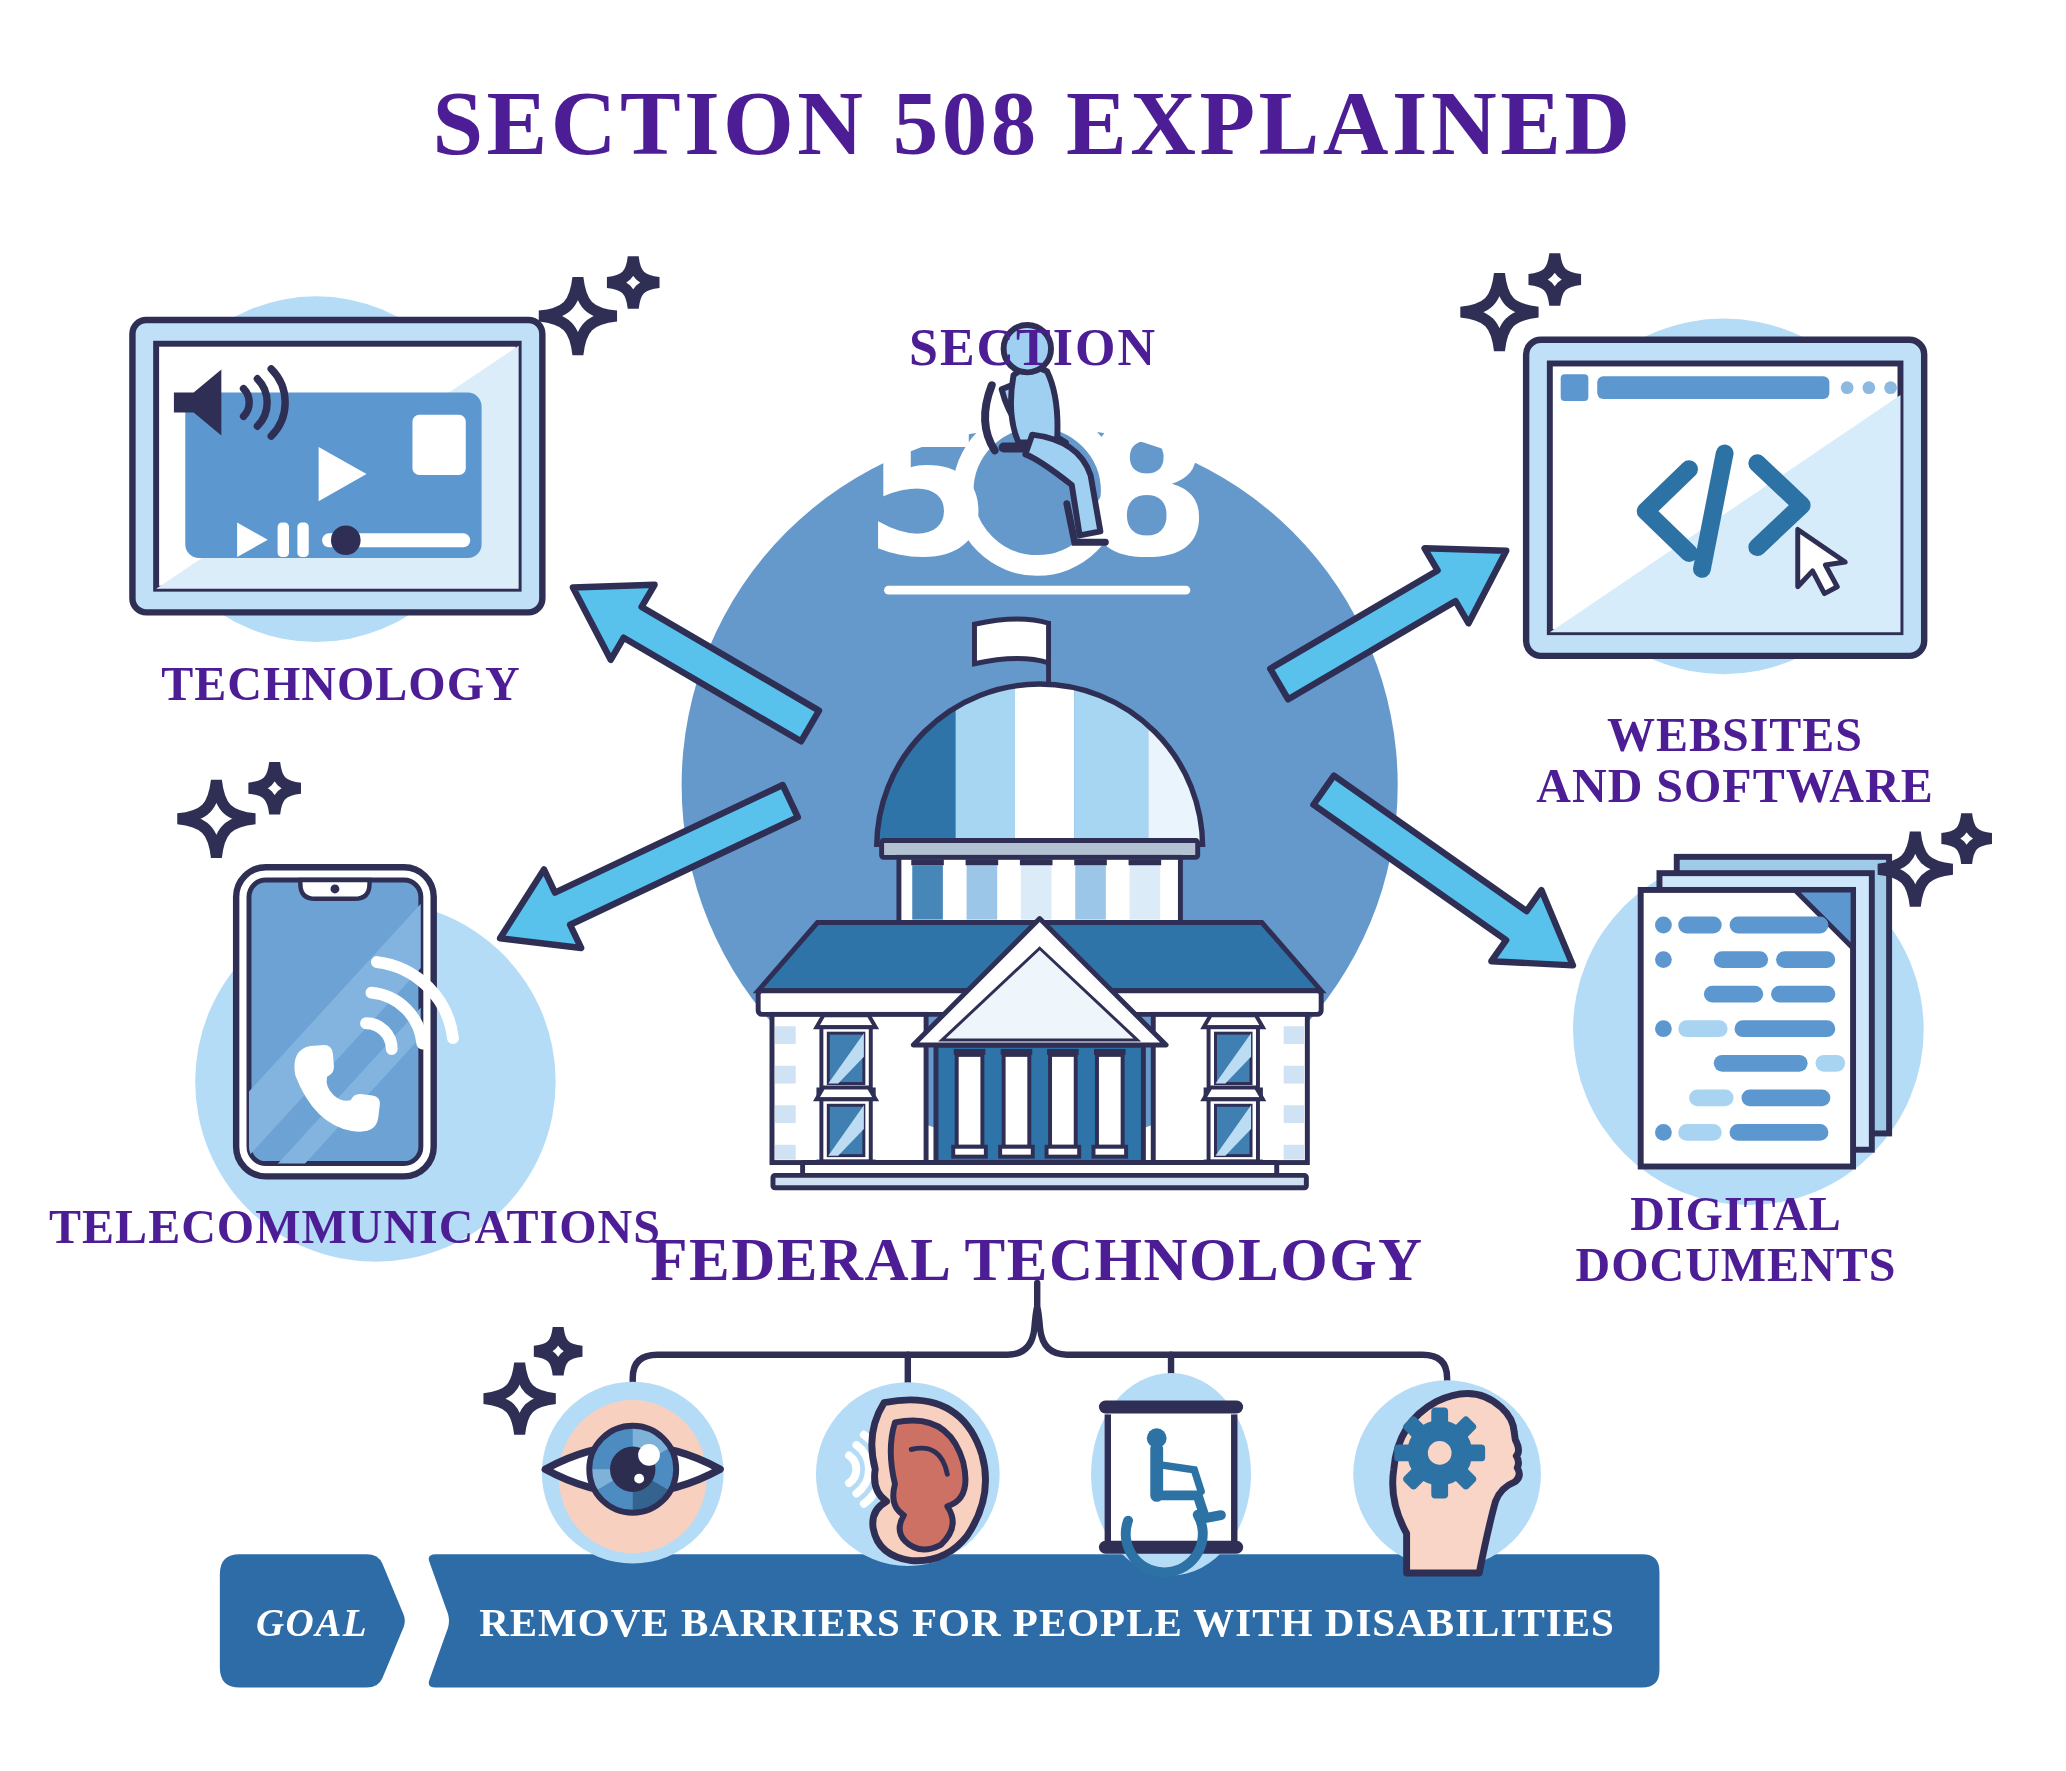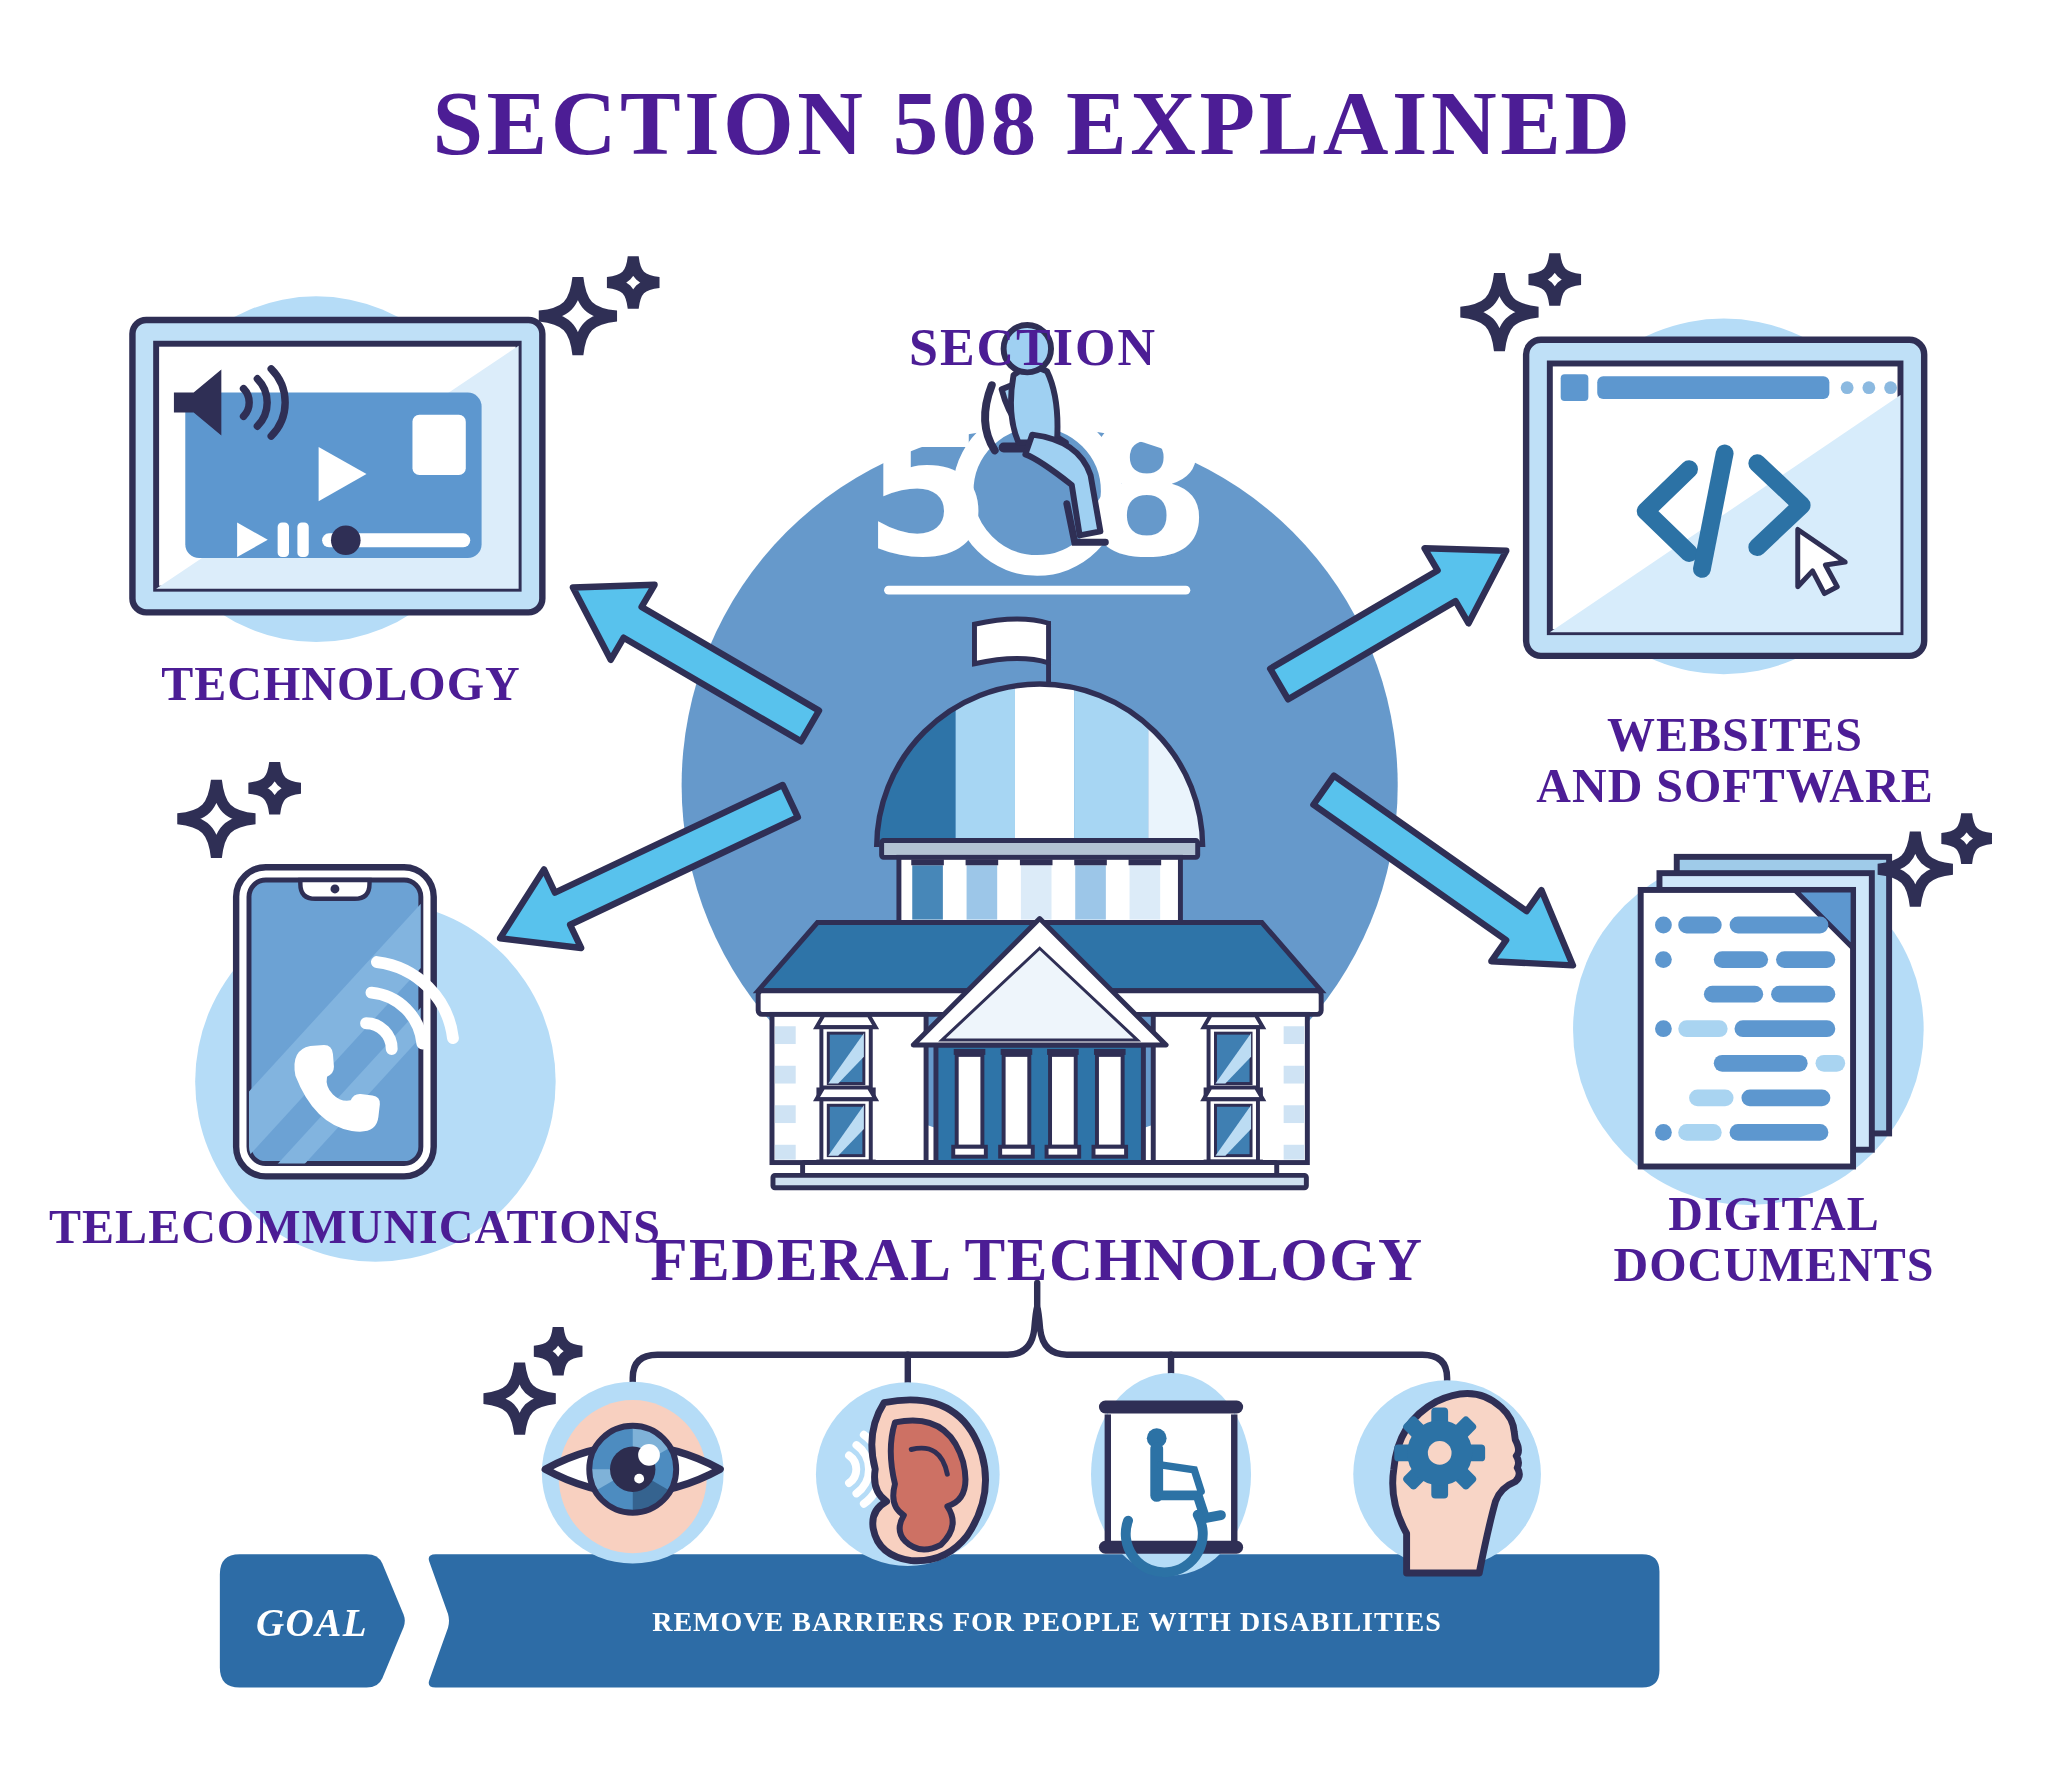--- a/index.html
+++ b/index.html
@@ -8,21 +8,21 @@
   .art{position:absolute;left:0;top:0;z-index:1;}
   .lbl{position:absolute;transform:translate(-50%,-50%);text-align:center;white-space:nowrap;
        color:#4c1d95;font-weight:700;z-index:5;letter-spacing:1px;}
   .lbl span{display:block;}
   .title{font-size:91px;letter-spacing:3.5px;}
   .sectionword{font-size:52px;letter-spacing:2px;}
   .cat{font-size:48px;}
   .two{line-height:1.06;}
   .federal{font-size:61px;line-height:1.14;letter-spacing:1.5px;}
   .goal-lbl{font-size:39px;color:#ffffff;letter-spacing:1.5px;font-style:italic;}
-  .goal-txt{font-size:28px;color:#ffffff;letter-spacing:1px;}
+  .goal-txt{font-size:41px;color:#ffffff;letter-spacing:1px;}
 </style>
 </head>
 <body>
 
 <div class="canvas">
 
 <svg class="art" width="2066" height="1771" viewBox="0 0 4183 3586">
   <defs>
     <path id="spark" d="M0,-100 C8,-30 30,-8 100,0 C30,8 8,30 0,100 C-8,30 -30,8 -100,0 C-30,-8 -8,-30 0,-100 Z" fill="#ffffff" stroke="#2f2f55" stroke-width="11" vector-effect="non-scaling-stroke"></path>
     <g id="bwin">
@@ -315,21 +315,21 @@
 
 <div class="lbl cat" style="left:341px;top:683px;">TECHNOLOGY</div>
 
 <div class="lbl cat two" style="left:1735px;top:761px;">
   <span>WEBSITES</span>
   <span>AND SOFTWARE</span>
 </div>
 
 <div class="lbl cat" style="left:355px;top:1226px;text-align:center;">TELECOMMUNICATIONS</div>
 
-<div class="lbl cat two" style="left:1736px;top:1240px;margin-left:38px;">
+<div class="lbl cat two" style="left:1736px;top:1240px;">
   <span>DIGITAL</span>
   <span>DOCUMENTS</span>
 </div>
 
 <div class="lbl federal" style="left:1037px;top:1260px;">
   <span>FEDERAL TECHNOLOGY</span>
 </div>
 
 <div class="lbl goal-lbl" style="left:312px;top:1622px;">GOAL</div>
 <div class="lbl goal-txt" style="left:1047px;top:1622px;">REMOVE BARRIERS FOR PEOPLE WITH DISABILITIES</div>

